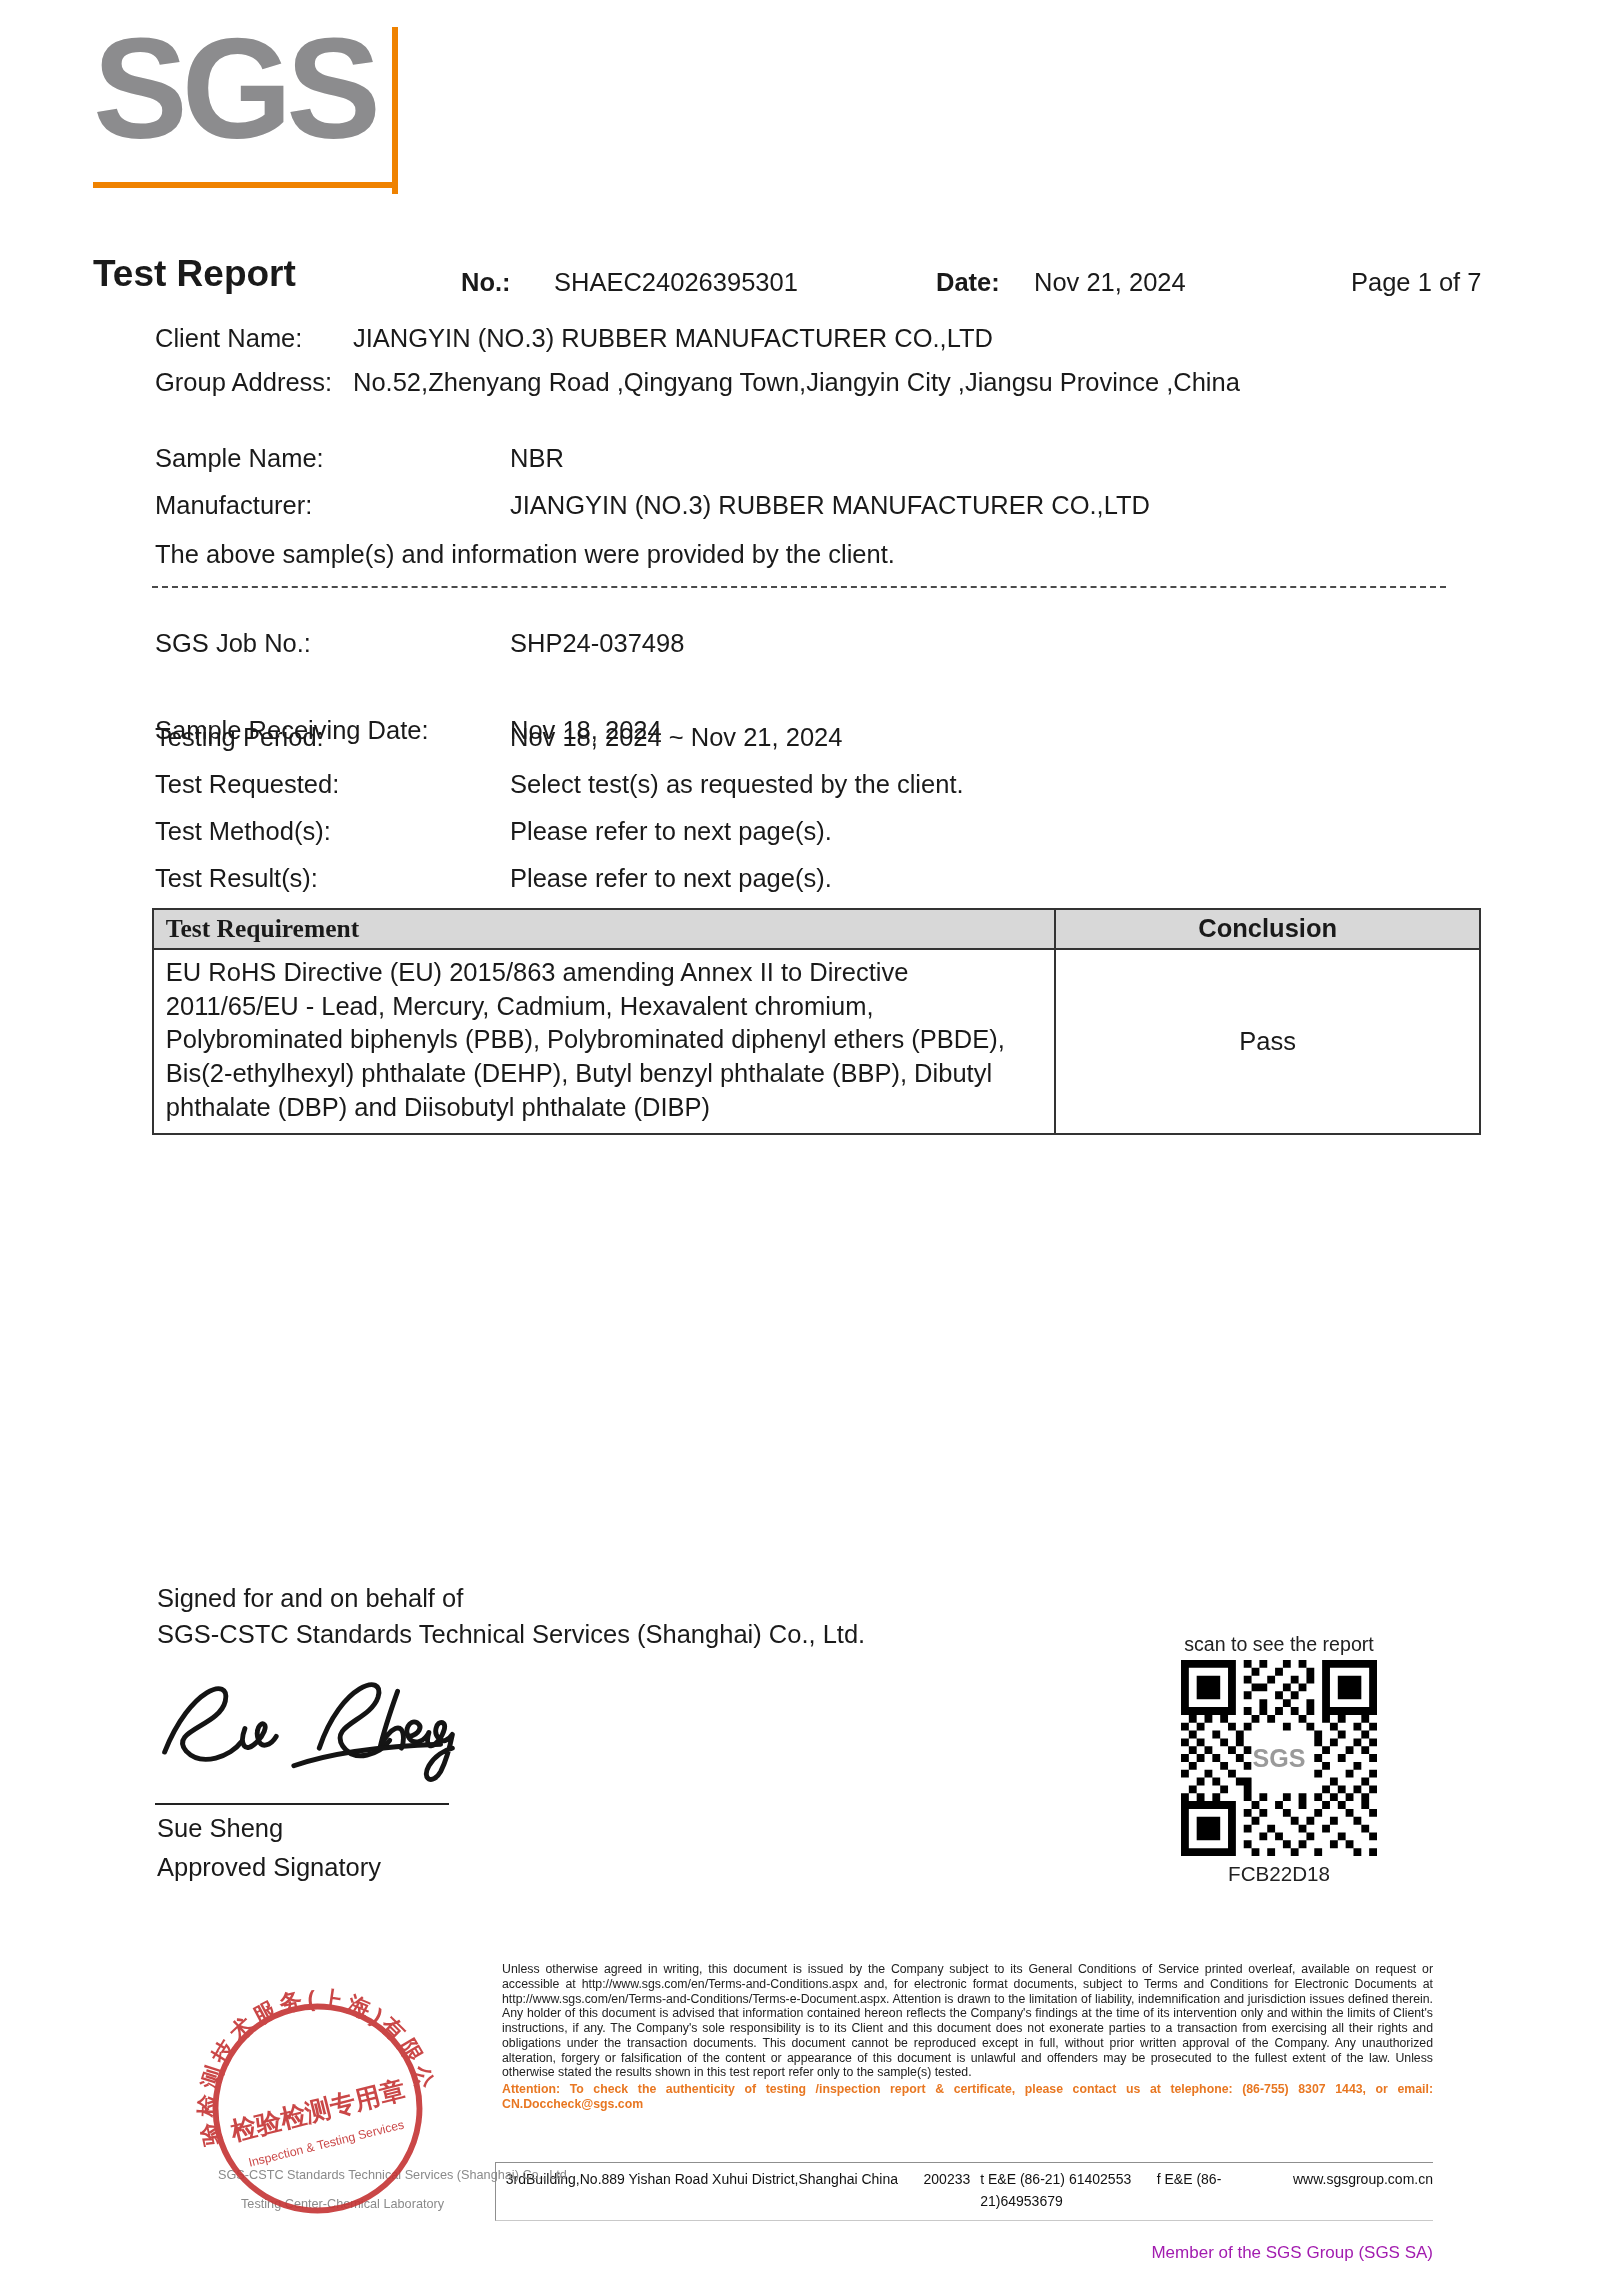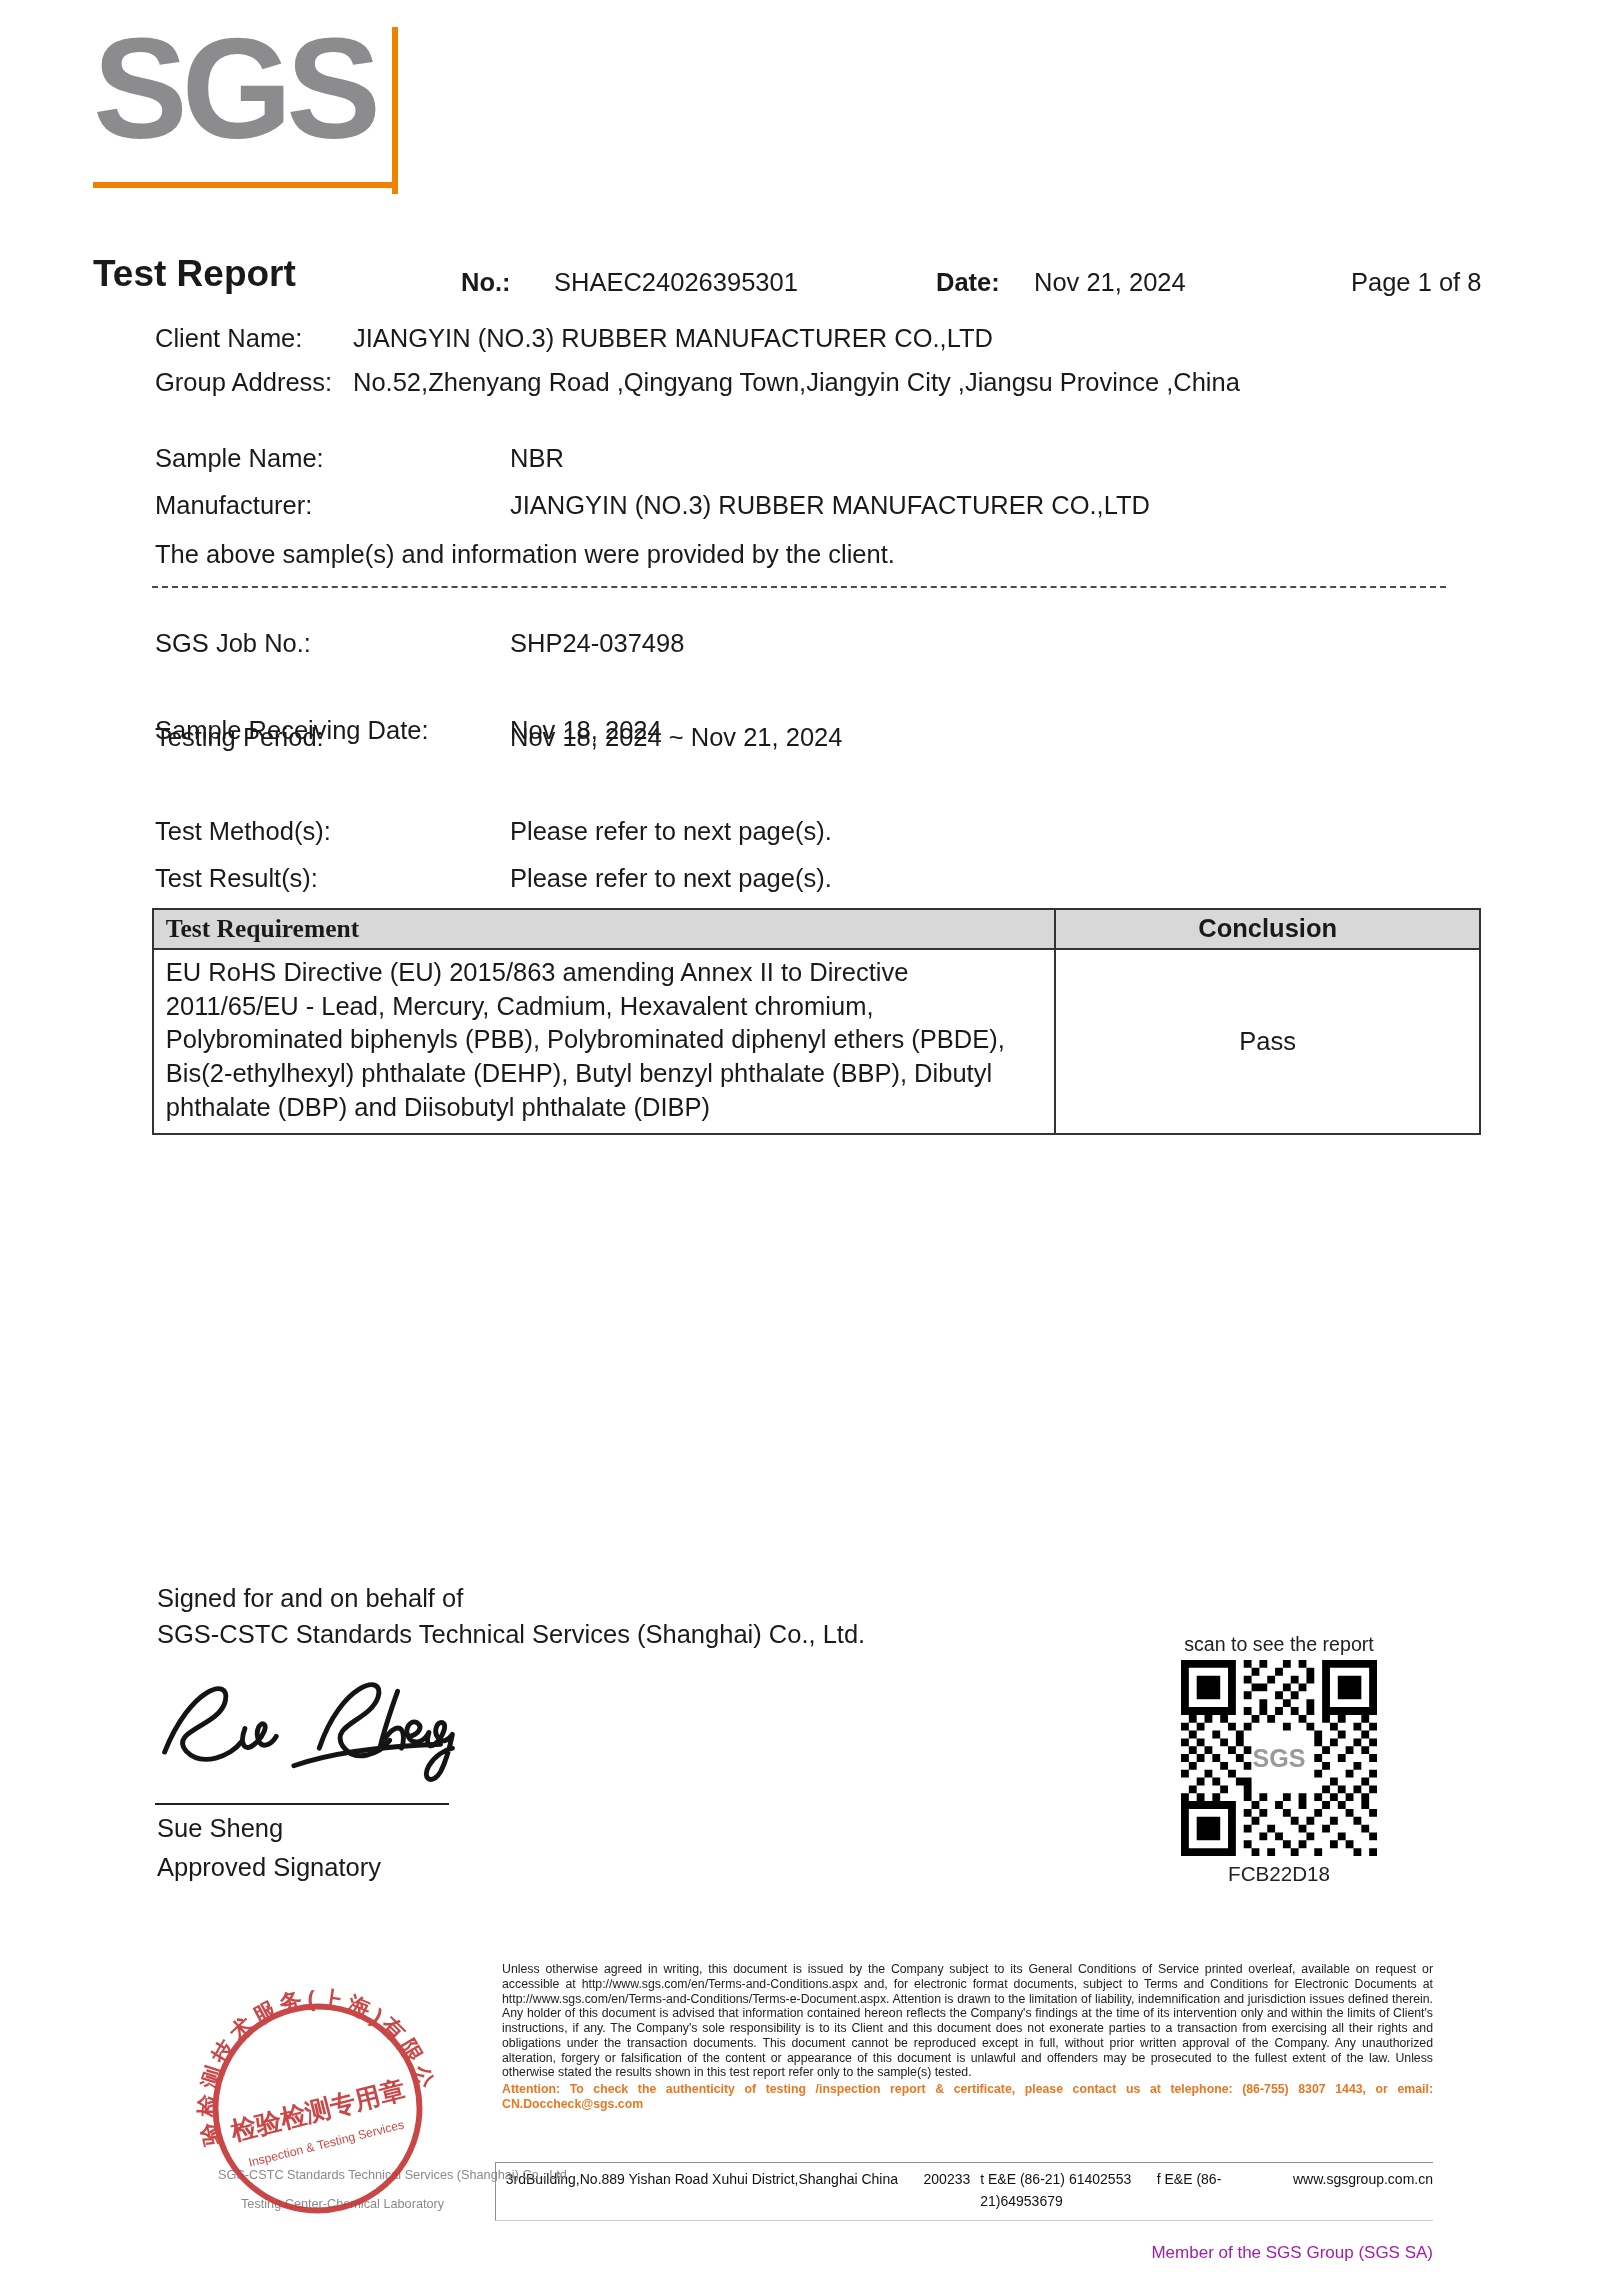--- a/index.html
+++ b/index.html
@@ -91,21 +91,21 @@
     <div class="logo-text">SGS</div>
     <div class="logo-vline"></div>
     <div class="logo-hline"></div>
   </div>
 
   <div class="abs title">Test Report</div>
   <span class="abs txt bold hdr-no-label">No.:</span>
   <span class="abs txt hdr-no-val">SHAEC24026395301</span>
   <span class="abs txt bold hdr-dt-label">Date:</span>
   <span class="abs txt hdr-dt-val">Nov 21, 2024</span>
-  <span class="abs txt hdr-page">Page 1 of 8</span>
+  <span class="abs txt hdr-page">Page 1 of 7</span>
 
   <span class="abs txt cl-name-l">Client Name:</span>
   <span class="abs txt cl-name-v">JIANGYIN (NO.3) RUBBER MANUFACTURER CO.,LTD</span>
   <span class="abs txt cl-addr-l">Group Address:</span>
   <span class="abs txt cl-addr-v">No.52,Zhenyang Road ,Qingyang Town,Jiangyin City ,Jiangsu Province ,China</span>
 
   <span class="abs txt sm-name-l">Sample Name:</span>
   <span class="abs txt sm-name-v">NBR</span>
   <span class="abs txt sm-man-l">Manufacturer:</span>
   <span class="abs txt sm-man-v">JIANGYIN (NO.3) RUBBER MANUFACTURER CO.,LTD</span>
@@ -113,20 +113,23 @@
   <div class="abs dashed-sep"></div>
 
   <div class="job-row job-row-0">
     <span class="job-label">SGS Job No.:</span><span>SHP24-037498</span>
   </div>
   <div class="job-row job-row-1">
     <span class="job-label">Sample Receiving Date:</span><span>Nov 18, 2024</span>
   </div>
   <div class="job-row job-row-2">
     <span class="job-label">Testing Period:</span><span>Nov 18, 2024 ~ Nov 21, 2024</span>
+  </div>
+  <div class="job-row job-row-3">
+    <span class="job-label">Test Requested:</span><span>Select test(s) as requested by the client.</span>
   </div>
   <div class="job-row job-row-5">
     <span class="job-label">Test Result(s):</span><span>Please refer to next page(s).</span>
   </div>
   <div class="job-row job-row-4">
     <span class="job-label">Test Method(s):</span><span>Please refer to next page(s).</span>
   </div>
 
   <table class="result-table">
     <thead>

